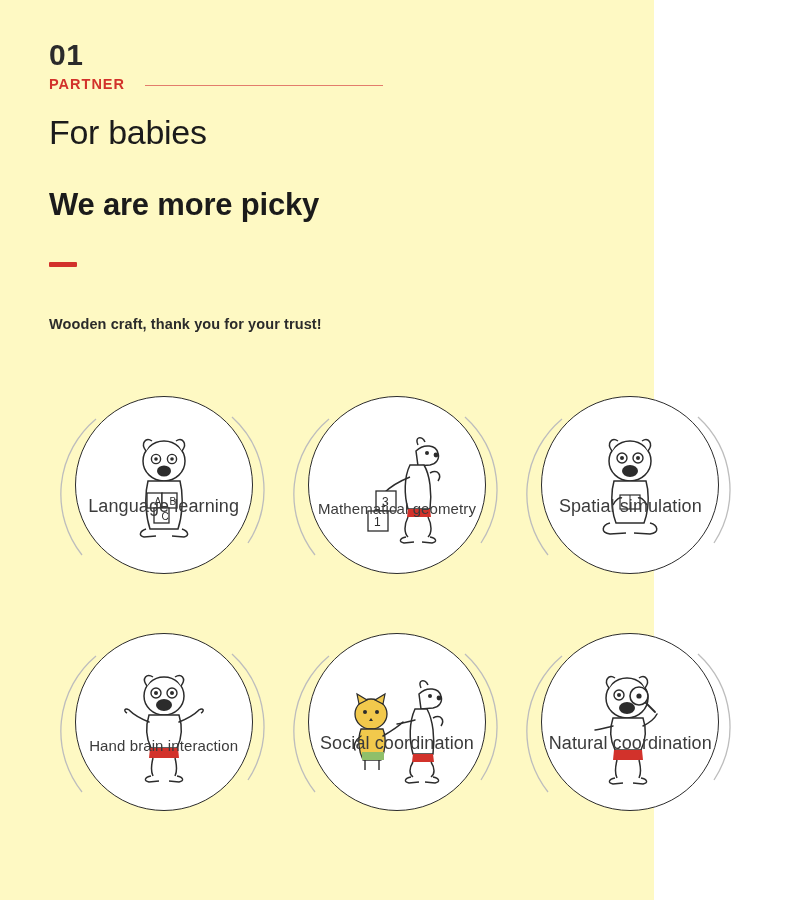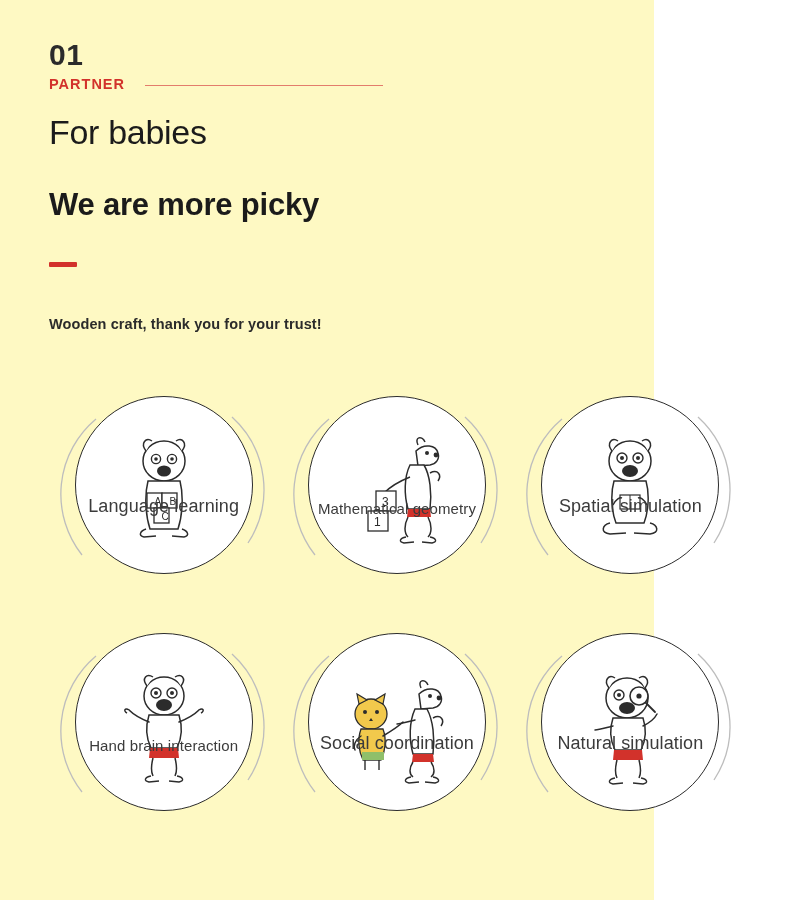--- a/index.html
+++ b/index.html
@@ -404,19 +404,19 @@
               <path d="M48 46 C44 58 46 70 50 78 L76 78 C80 70 82 58 78 46 Z" fill="#fff" stroke="#2c2c2c" stroke-width="1.5"></path>
               <path d="M49 78 L77 78 L78 88 L48 88 Z" fill="#d2322b"></path>
               <path d="M48 54 C40 56 34 58 30 58" stroke="#2c2c2c" stroke-width="1.5" fill="none" stroke-linecap="round"></path>
               <path d="M78 54 C86 50 90 46 92 42" stroke="#2c2c2c" stroke-width="1.5" fill="none" stroke-linecap="round"></path>
               <path d="M52 88 C50 96 50 102 52 106" stroke="#2c2c2c" stroke-width="1.5" fill="#fff"></path>
               <path d="M74 88 C76 96 76 102 74 106" stroke="#2c2c2c" stroke-width="1.5" fill="#fff"></path>
               <path d="M50 106 C44 107 42 111 48 112 L58 111" fill="#fff" stroke="#2c2c2c" stroke-width="1.4"></path>
               <path d="M76 106 C82 107 84 111 78 112 L68 111" fill="#fff" stroke="#2c2c2c" stroke-width="1.4"></path>
             </svg>
           </div>
-          <div class="caption">Natural simulation</div>
+          <div class="caption">Natural coordination</div>
         </div>
       </div>
     </div>
 
   </div>
 </div>
 
 </body></html>

